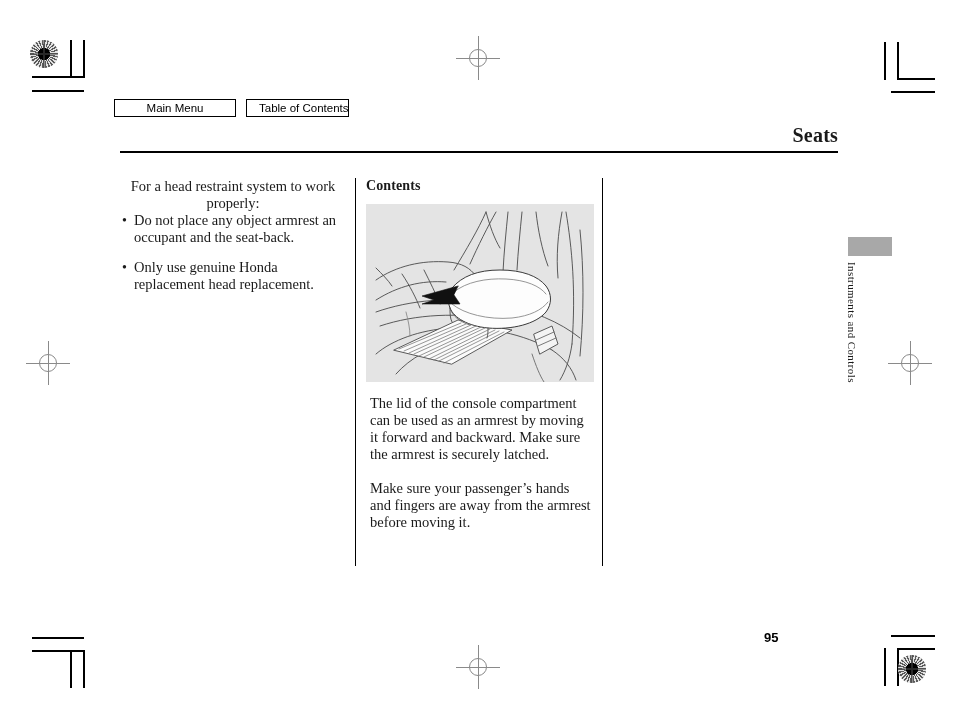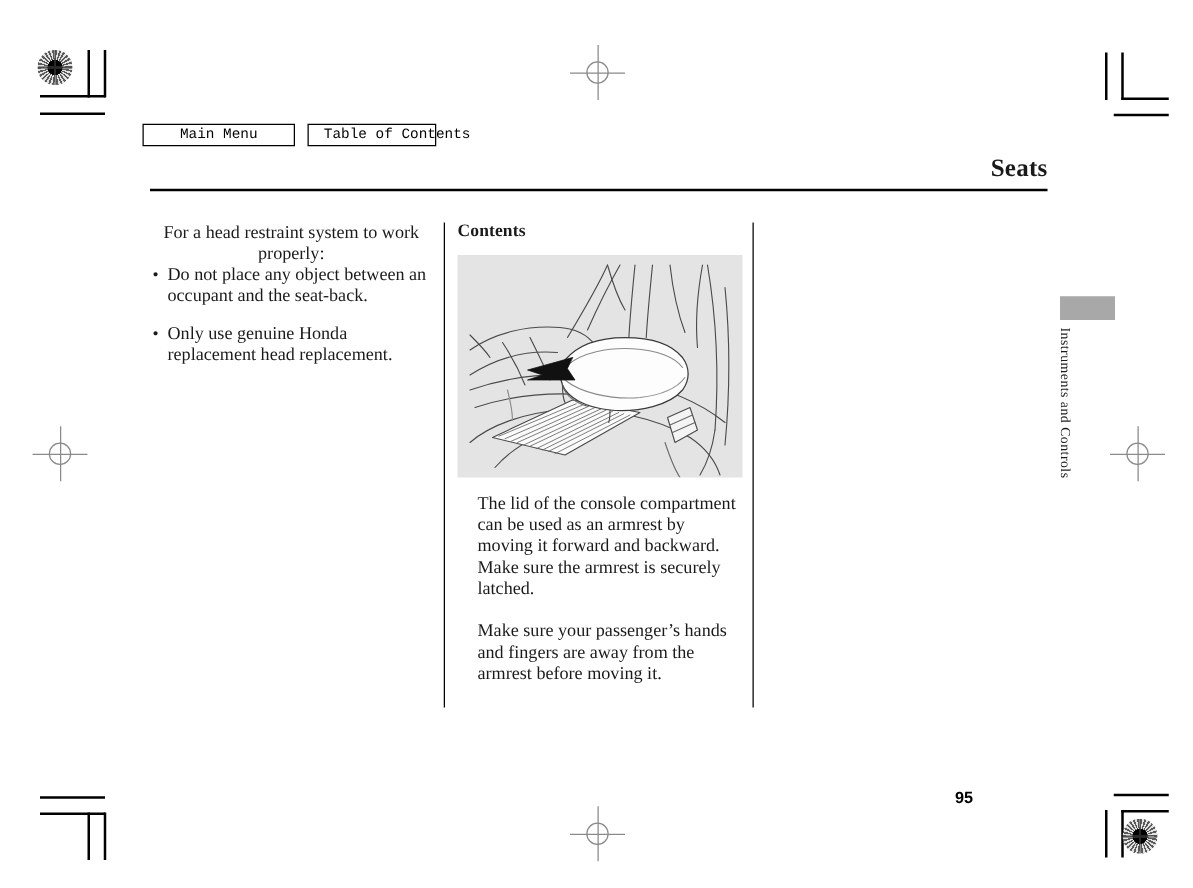--- a/index.html
+++ b/index.html
@@ -52,21 +52,21 @@
   .crosshair .hl {
     position: absolute; top: 21.5px; left: 0;
     height: 1px; width: 44px; background: #8a8a8a;
   }
 
   
   .navbar { position: absolute; left: 114px; top: 99px; display: flex; gap: 10px; }
   .nav-btn {
     border: 1.5px solid #000;
     background: #ffffff;
-    font-family: Liberation Mono, monospace;
+    font-family: Liberation Sans, sans-serif;
     font-size: 11.5px;
     color: #000;
     height: 18px;
     line-height: 16px;
     text-align: center;
     padding: 0 12px;
     cursor: pointer;
     white-space: nowrap;
   }
   .nav-btn.main { width: 122px; }
@@ -143,21 +143,21 @@
     width: 228px; height: 178px;
     background: #e4e4e4;
     position: relative;
     overflow: hidden;
   }
   .figure svg { display: block; width: 100%; height: 100%; }
 
   .body-text {
     font-size: 14.5px;
     line-height: 17px;
-    margin: 13px 0 0 16px;
+    margin: 13px 0 0 4px;
   }
   .body-text.second { margin-top: 17px; }
 
   
   .thumb-tab {
     position: absolute;
     left: 848px; top: 237px;
     width: 44px; height: 19px;
     background: #a8a8a8;
   }
@@ -239,21 +239,21 @@
 
 <div class="page-title">Seats</div>
 <div class="title-rule"></div>
 
 <div class="divider d1"></div>
 <div class="divider d2"></div>
 
 <div class="col-left">
   <p class="lead">For a head restraint system to work properly:</p>
   <ul class="bullets">
-    <li>Do not place any object between an occupant and the seat-back.</li>
+    <li>Do not place any object armrest an occupant and the seat-back.</li>
     <li>Only use genuine Honda replacement head replacement.</li>
   </ul>
 </div>
 
 <div class="col-right">
   <p class="sub-head">Contents</p>
 
   <div class="figure">
     <svg viewBox="0 0 228 178" xmlns="http://www.w3.org/2000/svg" fill="none" stroke="#4a4a4a" stroke-width="0.9" stroke-linecap="round" stroke-linejoin="round">
 

